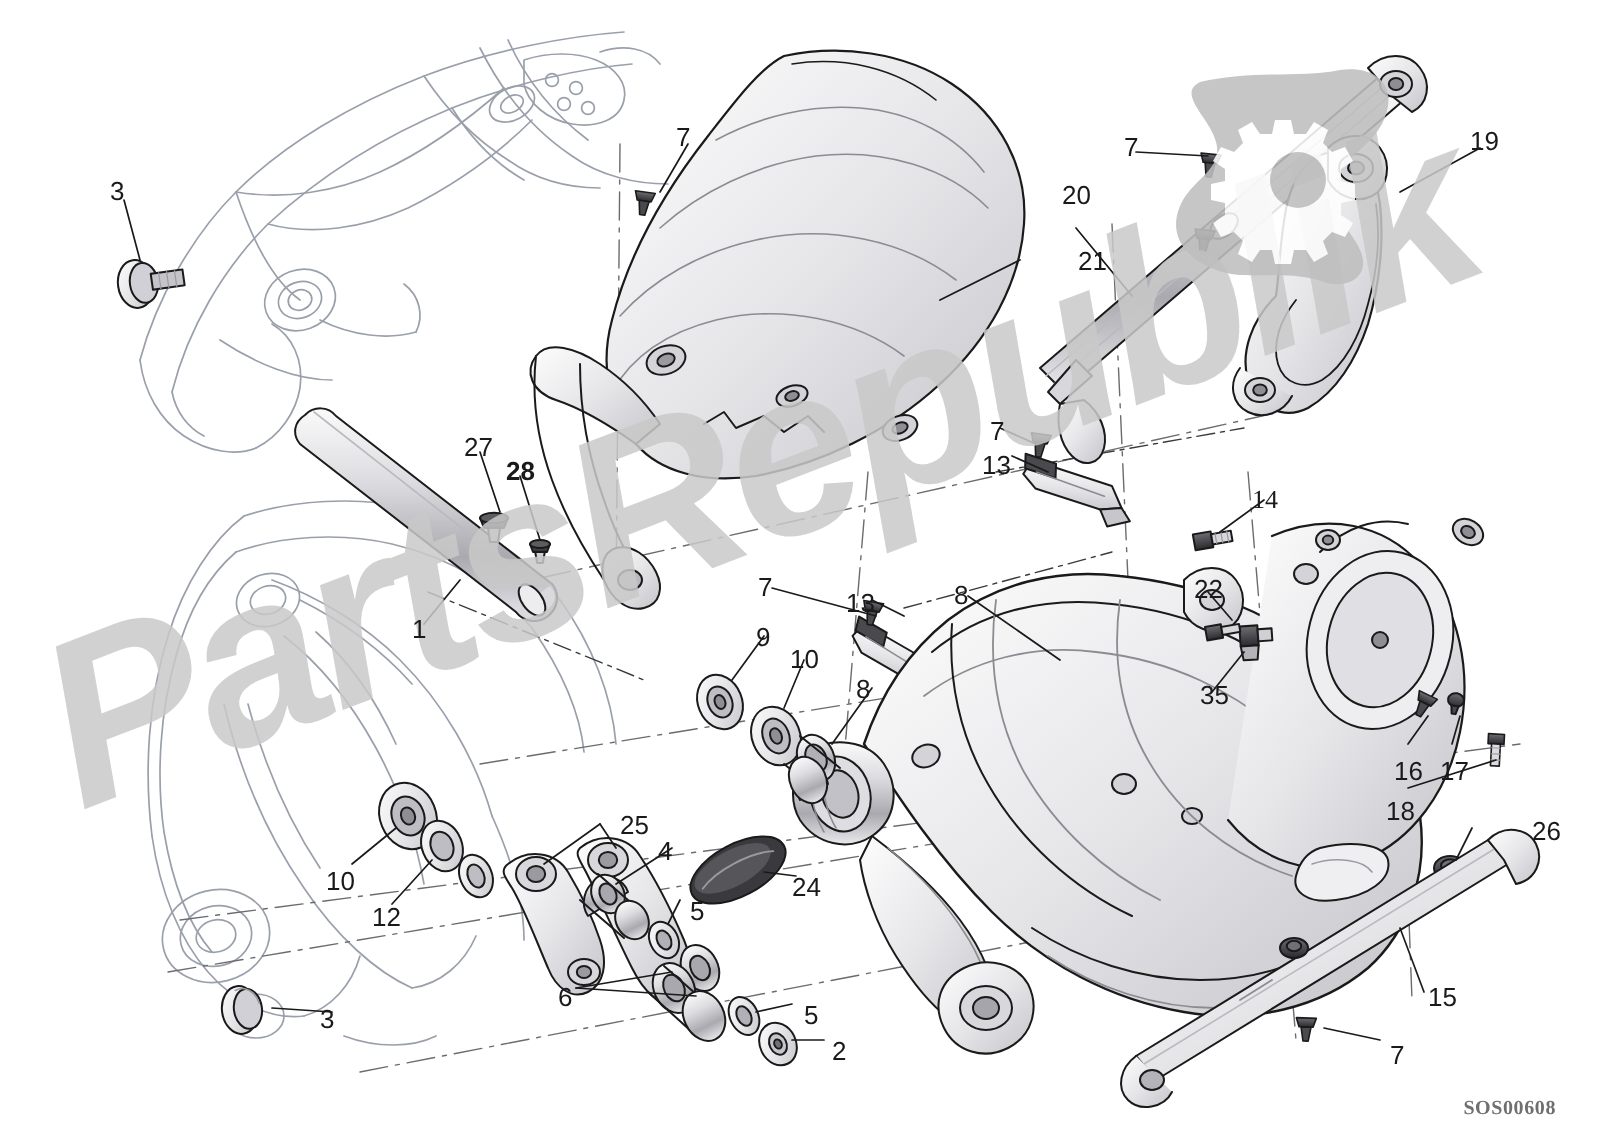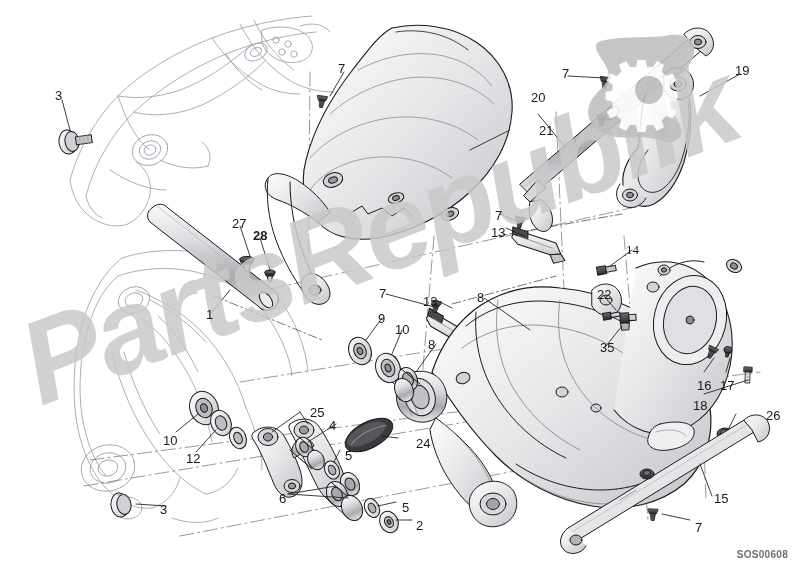--- a/index.html
+++ b/index.html
@@ -59,24 +59,24 @@
     font-family:"Liberation Sans", sans-serif;
     font-size:13px;
     color:#1a1a1a;
     line-height:1;
     user-select:none;
     white-space:nowrap;
   }
   
   #code{
     position:absolute;
-    right:12px;
+    right:22px;
     bottom:4px;
     z-index:7;
-    font-family:Liberation Sans, sans-serif;
+    font-family:Liberation Serif, serif;
     font-size:10px;
     font-weight:700;
     letter-spacing:.3px;
     color:#6f6f6f;
     user-select:none;
   }
 </style>
 </head>
 <body>
 
@@ -591,21 +591,21 @@
       <div class="callout" style="left: 600px; top: 341px;">35</div>
       <div class="callout" style="left: 428px; top: 338px;">8</div>
       <div class="callout" style="left: 697px; top: 379px;">16</div>
       <div class="callout" style="left: 720px; top: 379px;">17</div>
       <div class="callout" style="left: 693px; top: 399px;">18</div>
       <div class="callout" style="left: 163px; top: 434px;">10</div>
       <div class="callout" style="left: 766px; top: 409px;">26</div>
       <div class="callout" style="left: 310px; top: 406px;">25</div>
       <div class="callout" style="left: 329px; top: 419px;">4</div>
       <div class="callout" style="left: 186px; top: 452px;">12</div>
-      <div class="callout" style="left: 416px; top: 437px; text-align: center;">24</div>
+      <div class="callout" style="left: 396px; top: 437px; text-align: center;">24</div>
       <div class="callout" style="left: 345px; top: 449px;">5</div>
       <div class="callout" style="left: 279px; top: 492px;">6</div>
       <div class="callout" style="left: 402px; top: 501px;">5</div>
       <div class="callout" style="left: 160px; top: 503px;">3</div>
       <div class="callout" style="left: 416px; top: 519px;">2</div>
       <div class="callout" style="left: 714px; top: 492px; text-align: center;">15</div>
       <div class="callout" style="left: 695px; top: 521px;">7</div>
     </div>
 
   <div id="code">SOS00608</div>

